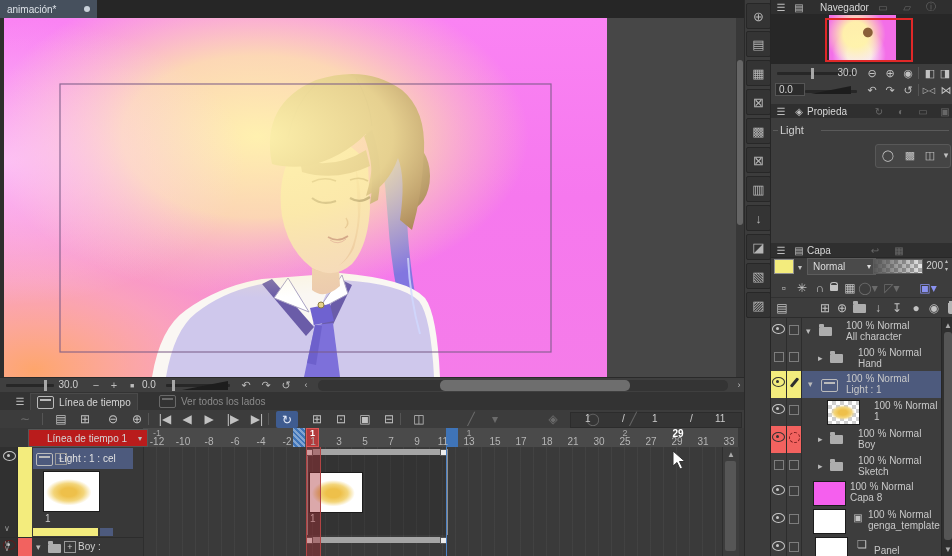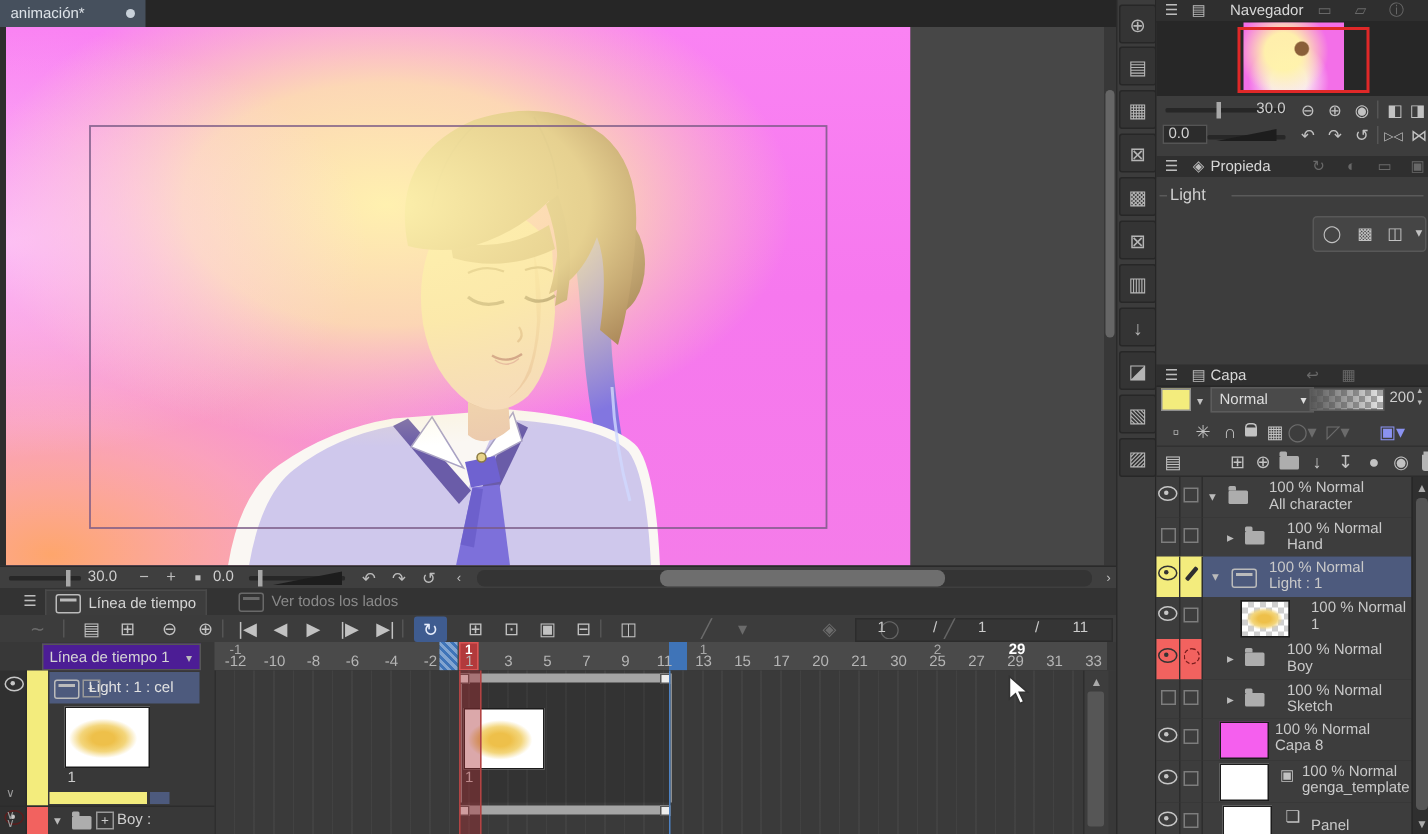--- a/index.html
+++ b/index.html
@@ -92,22 +92,22 @@
   .ttab{position:absolute;top:1px;height:17px;display:flex;align-items:center;font-size:10px;padding:0 6px;color:#d5d5d5}
   .ttab.on{background:#3d3d3d;border:1px solid #4a4a4a;border-bottom:none}
   .ttab.off{color:#8a8a8a}
   .tl-tools{position:absolute;left:0;top:18px;width:744px;height:18px;background:#3c3c3c;border-bottom:1px solid #2e2e2e}
   .counterbox{position:absolute;left:570px;top:2px;width:170px;height:14px;background:#353535;border:1px solid #2c2c2c}
   .cnt{position:absolute;top:3px;font-size:10px;color:#ccc}
   .ruler{position:absolute;left:0;top:36px;width:744px;height:19px;background:#383838}
   .rulerbg{position:absolute;left:143px;top:0;width:595px;height:19px;background:#4a4a4a;border-bottom:1px solid #2c2c2c}
   .sl{position:absolute;top:0;width:22px;text-align:center;font-size:9px;color:#a8a8a8}
   .fl{position:absolute;top:8px;width:22px;text-align:center;font-size:10px;color:#b5b5b5}
-  .tseldd{position:absolute;left:28px;top:1px;width:100px;height:16px;background:#4c1d95;border:1px solid #565656;
-          font-size:10px;color:#d5d5d5;display:flex;align-items:center;padding-left:4px}
+  .tseldd{position:absolute;left:28px;top:1px;width:100px;height:16px;background:#b91c1c;border:1px solid #565656;
+          font-size:10px;color:#d5d5d5;display:flex;align-items:center;padding-left:18px}
   .tracks{position:absolute;left:0;top:55px;width:744px;height:109px;background:#383838}
   .gridbg{position:absolute;left:143px;top:0;width:579px;height:109px;background:
       repeating-linear-gradient(90deg,rgba(255,255,255,.04) 0 1px,transparent 1px 13px),#3a3a3a}
   .eyecol{position:absolute;left:0;top:0;width:17px;height:109px;background:#303030;border-right:1px solid #2a2a2a}
   .clip-top{position:absolute;background:#a5a5a5}
   .clip-top::before,.clip-top::after{content:"";position:absolute;top:0;width:5px;height:5px;background:#ededed;border:1px solid #555}
   .clip-top::before{left:-1px}.clip-top::after{right:-1px}
   .playcol{position:absolute;background:rgba(170,48,52,.42);border-left:1px solid #b24444;border-right:1px solid #b24444}
   .tl-vscroll{position:absolute;left:722px;top:0;width:16px;height:109px;background:#3d3d3d;border-left:1px solid #2e2e2e}
   .tl-vscroll .th{position:absolute;left:2px;top:14px;width:11px;height:90px;background:#565656;border-radius:2px}
@@ -565,21 +565,21 @@
         <span class="fl" style="left: 276px;">-2</span>
         <span class="fl" style="left: 302px;">1</span>
         <span class="fl" style="left: 328px;">3</span>
         <span class="fl" style="left: 354px;">5</span>
         <span class="fl" style="left: 380px;">7</span>
         <span class="fl" style="left: 406px;">9</span>
         <span class="fl" style="left: 432px;">11</span>
         <span class="fl" style="left: 458px;">13</span>
         <span class="fl" style="left: 484px;">15</span>
         <span class="fl" style="left: 510px;">17</span>
-        <span class="fl" style="left: 536px;">20</span>
+        <span class="fl" style="left: 536px;">18</span>
         <span class="fl" style="left: 562px;">21</span>
         <span class="fl" style="left: 588px;">30</span>
         <span class="fl" style="left: 614px;">25</span>
         <span class="fl" style="left: 640px;">27</span>
         <span class="fl" style="left: 666px;">29</span>
         <span class="fl" style="left: 692px;">31</span>
         <span class="fl" style="left: 718px;">33</span>
         <span class="sl" style="left: 146px;">-1</span>
         <span class="sl" style="left: 458px;">1</span>
         <span class="sl" style="left: 614px;">2</span>

